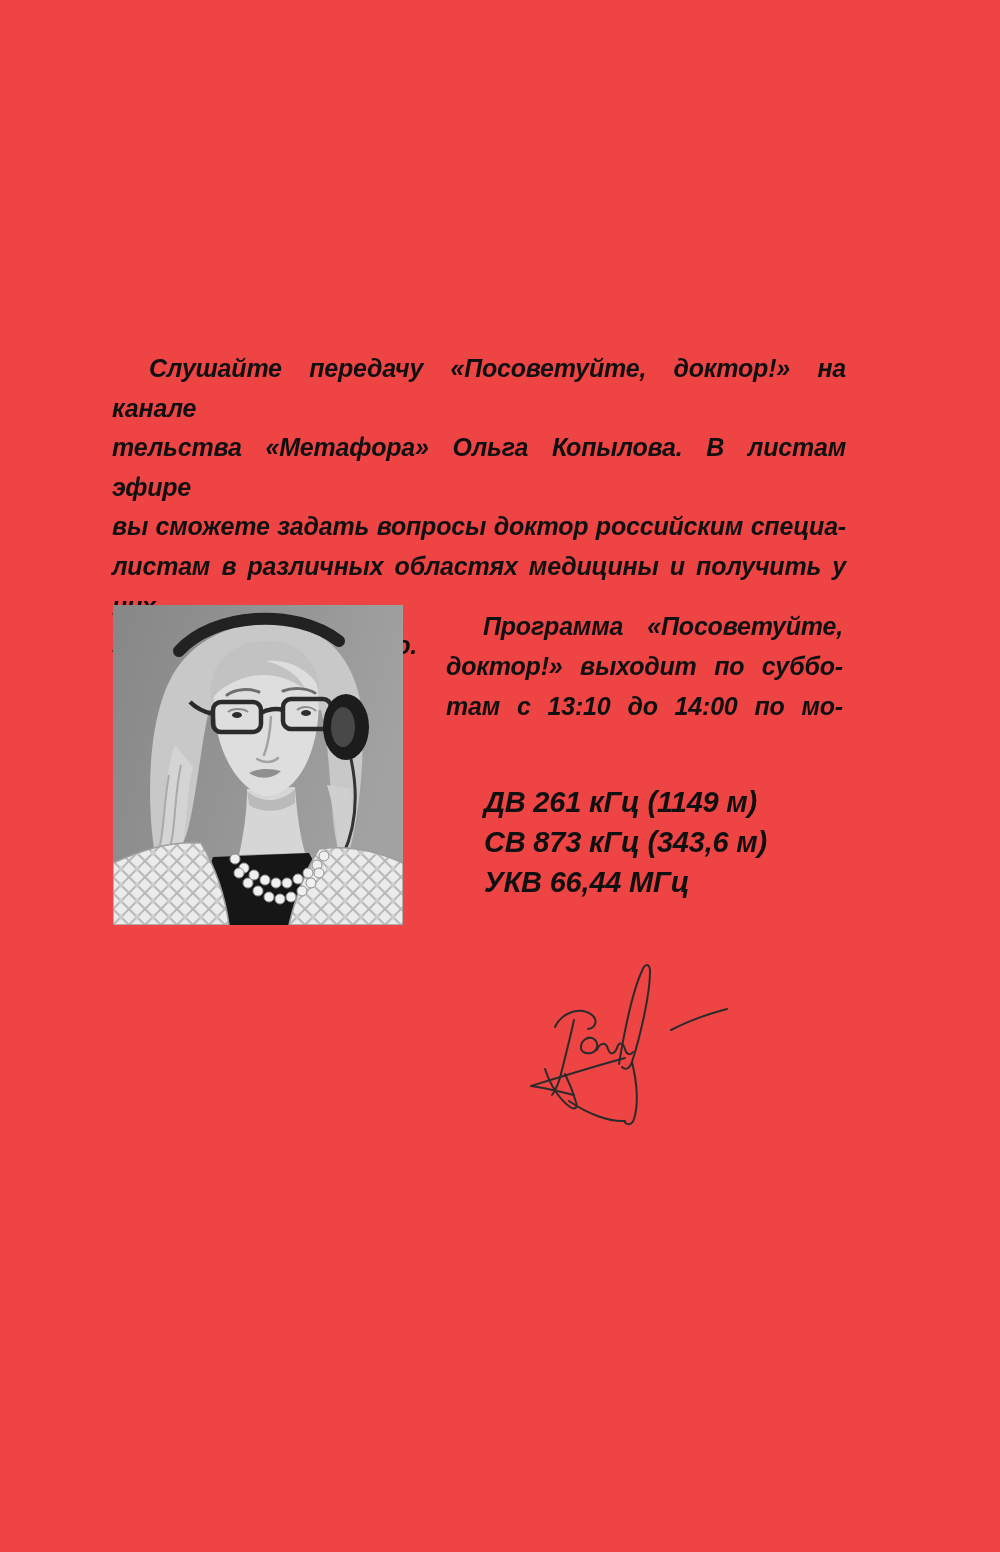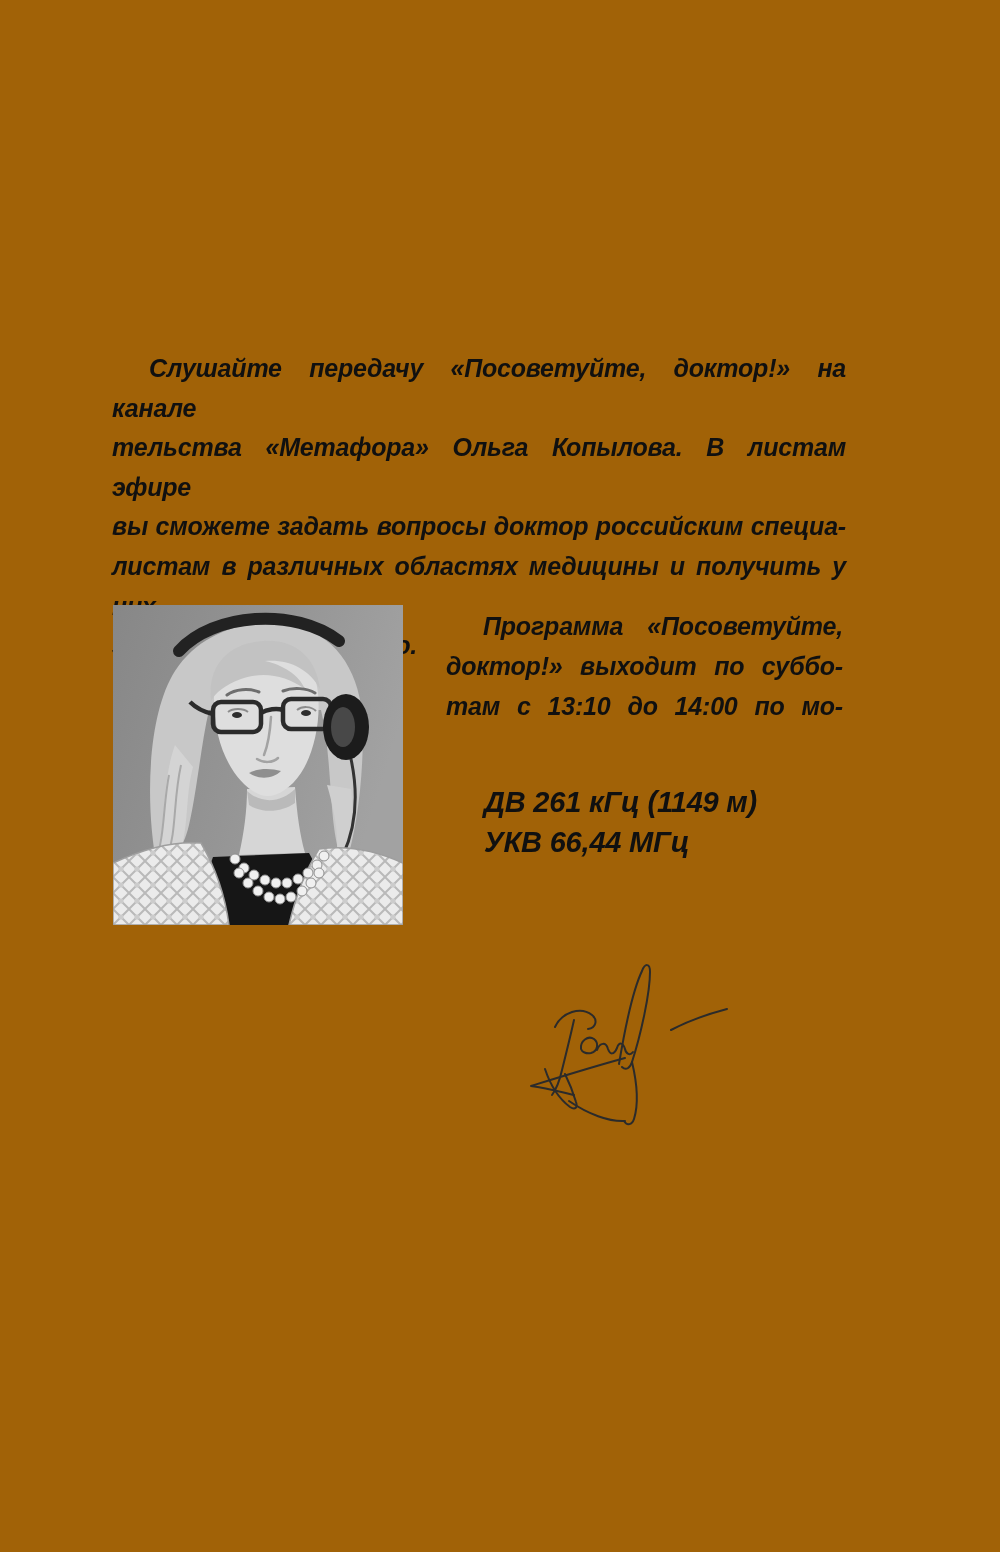--- a/index.html
+++ b/index.html
@@ -1,20 +1,20 @@
 <!DOCTYPE html>
 <html><head>
 <meta charset="utf-8">
 <style>
   html, body { margin: 0; padding: 0; background: #ffffff; }
   .page {
     position: relative;
     width: 1000px;
     height: 1552px;
-    background: #a16207;
+    background: #ef4444;
     overflow: hidden;
     font-family: "Liberation Sans", sans-serif;
     font-style: italic;
     font-weight: bold;
     color: #101010;
   }
   .textline {
     font-size: 25px;
     line-height: 39.6px;
     letter-spacing: -0.2px;
@@ -162,20 +162,21 @@
   </figure>
 
   <section class="schedule">
     <div class="textline indent">Программа «Посоветуйте,</div>
     <div class="textline">доктор!» выходит по суббо-</div>
     <div class="textline">там с 13:10 до 14:00 по мо-</div>
   </section>
 
   <section class="frequencies">
     <div class="freq-line">ДВ 261 кГц (1149 м)</div>
+    <div class="freq-line">СВ 873 кГц (343,6 м)</div>
     <div class="freq-line">УКВ 66,44 МГц</div>
   </section>
 
   <svg class="signature" viewBox="0 0 240 190" xmlns="http://www.w3.org/2000/svg" aria-label="Рукописная подпись">
     <g fill="none" stroke="#2b2b2b" stroke-width="2" stroke-linecap="round" stroke-linejoin="round">
       <path d="M 35 77 C 42 62 61 56 72 65 C 78 70 76 78 68 79"></path>
       <path d="M 54 70 C 50 88 46 104 42 120 C 40 129 37 138 32 145"></path>
       <path d="M 25 119 C 30 134 38 148 50 157 C 55 160 58 158 56 152 C 53 142 49 132 45 124"></path>
       <path d="M 61 99 C 60 91 68 85 74 89 C 79 93 78 101 71 103 C 66 104 62 102 61 99 M 77 100 C 80 92 86 92 88 99 C 90 105 94 105 97 98 C 99 92 103 92 105 99 C 106 104 110 106 113 102"></path>
       <path d="M 99 114 C 104 84 112 42 122 21 C 125 13 130 13 130 22 C 130 43 121 84 112 112 C 110 118 106 121 102 117"></path>

